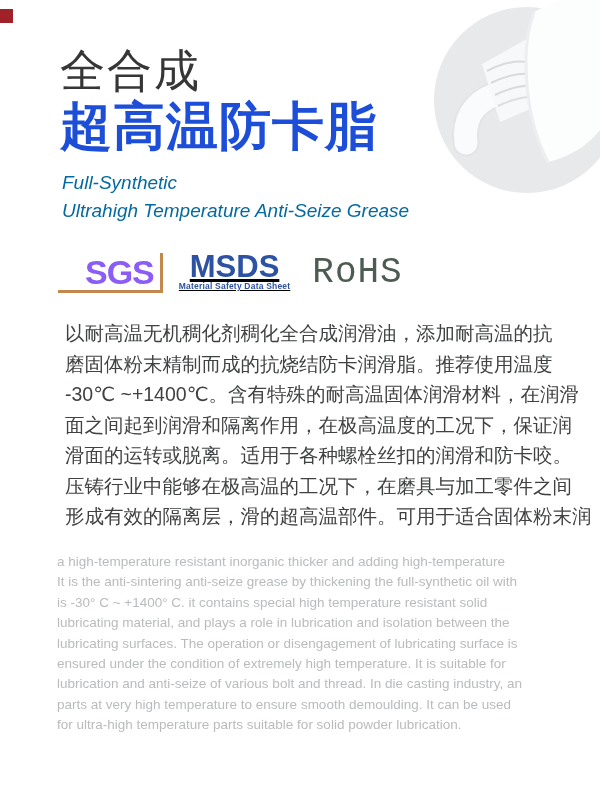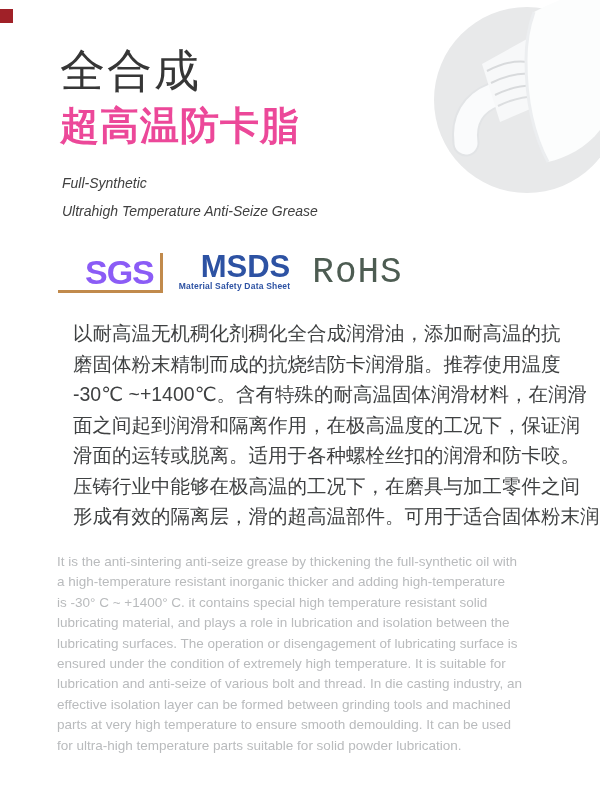--- a/index.html
+++ b/index.html
@@ -7,47 +7,47 @@
     position:relative;width:600px;height:800px;background:#ffffff;
     overflow:hidden;font-family:"Liberation Sans","DejaVu Sans",sans-serif;
   }
   .brand-mark{position:absolute;left:0;top:9px;width:13px;height:14px;background:#a02128;}
   .hero-photo{position:absolute;left:388px;top:0;width:212px;height:218px;}
   .title-zh-1{
     position:absolute;left:60px;top:46px;font-size:45px;line-height:50px;
     font-weight:500;color:#363636;letter-spacing:2px;white-space:nowrap;
   }
   .title-zh-2{
-    position:absolute;left:60px;top:99px;font-size:39px;line-height:54px;
-    font-weight:700;color:#ec4899;letter-spacing:1px;white-space:nowrap;
+    position:absolute;left:60px;top:99px;font-size:52px;line-height:54px;
+    font-weight:700;color:#1d4ed8;letter-spacing:1px;white-space:nowrap;
   }
   .subtitle{
-    position:absolute;left:62px;top:169px;font-size:14px;line-height:28px;
-    font-style:italic;color:#404040;white-space:nowrap;
+    position:absolute;left:62px;top:169px;font-size:19px;line-height:28px;
+    font-style:italic;color:#0369a1;white-space:nowrap;
   }
   .certs{
     position:absolute;left:58px;top:252px;display:flex;align-items:flex-end;
   }
   .sgs{
     position:relative;padding:2px 6px 1px 27px;
     border-bottom:3px solid #c18a4c;border-right:3px solid #c18a4c;
   }
   .sgs-text{
     font-size:34px;line-height:34px;font-weight:700;color:#8b5cf6;letter-spacing:-1px;
   }
-  .msds{margin-left:16px;text-align:right;padding-bottom:2px;}
+  .msds{margin-left:16px;text-align:center;padding-bottom:2px;text-decoration:underline;}
   .msds-text{font-size:31px;line-height:29px;font-weight:700;color:#2d52a3;letter-spacing:0px;}
   .msds-sub{font-size:8.5px;line-height:10px;font-weight:700;color:#2d52a3;letter-spacing:0.2px;white-space:nowrap;}
   .rohs{
     margin-left:22px;padding-bottom:3px;
     font-family:Liberation Mono, monospace;
     font-size:36px;line-height:34px;font-weight:400;color:#4d5c52;letter-spacing:1px;
   }
   .desc-zh{
-    position:absolute;left:73px;top:318px;color:#3f4142;
+    position:absolute;left:65px;top:318px;color:#3f4142;
     font-size:19.5px;font-weight:500;
   }
   .desc-zh div{white-space:nowrap;line-height:30.5px;}
   .desc-en{
     position:absolute;left:57px;top:552px;color:#b9bbbd;
     font-size:13.5px;font-weight:400;letter-spacing:0px;
   }
   .desc-en div{white-space:nowrap;line-height:20.4px;}
 </style>
 </head>
@@ -95,25 +95,24 @@
       <div>以耐高温无机稠化剂稠化全合成润滑油，添加耐高温的抗</div>
       <div>磨固体粉末精制而成的抗烧结防卡润滑脂。推荐使用温度</div>
       <div>-30℃ ~+1400℃。含有特殊的耐高温固体润滑材料，在润滑</div>
       <div>面之间起到润滑和隔离作用，在极高温度的工况下，保证润</div>
       <div>滑面的运转或脱离。适用于各种螺栓丝扣的润滑和防卡咬。</div>
       <div>压铸行业中能够在极高温的工况下，在磨具与加工零件之间</div>
       <div>形成有效的隔离层，滑的超高温部件。可用于适合固体粉末润</div>
     </div>
 
   <div class="desc-en">
+      <div>a high-temperature resistant inorganic thicker and adding high-temperature</div>
       <div>It is the anti-sintering anti-seize grease by thickening the full-synthetic oil with</div>
-      <div>a high-temperature resistant inorganic thicker and adding high-temperature</div>
       <div>is -30° C ~ +1400° C. it contains special high temperature resistant solid</div>
       <div>lubricating material, and plays a role in lubrication and isolation between the</div>
       <div>lubricating surfaces. The operation or disengagement of lubricating surface is</div>
       <div>ensured under the condition of extremely high temperature. It is suitable for</div>
       <div>lubrication and anti-seize of various bolt and thread. In die casting industry, an</div>
-      <div>effective isolation layer can be formed between grinding tools and machined</div>
       <div>parts at very high temperature to ensure smooth demoulding. It can be used</div>
       <div>for ultra-high temperature parts suitable for solid powder lubrication.</div>
     </div>
 
 </div>
 
 </body></html>

